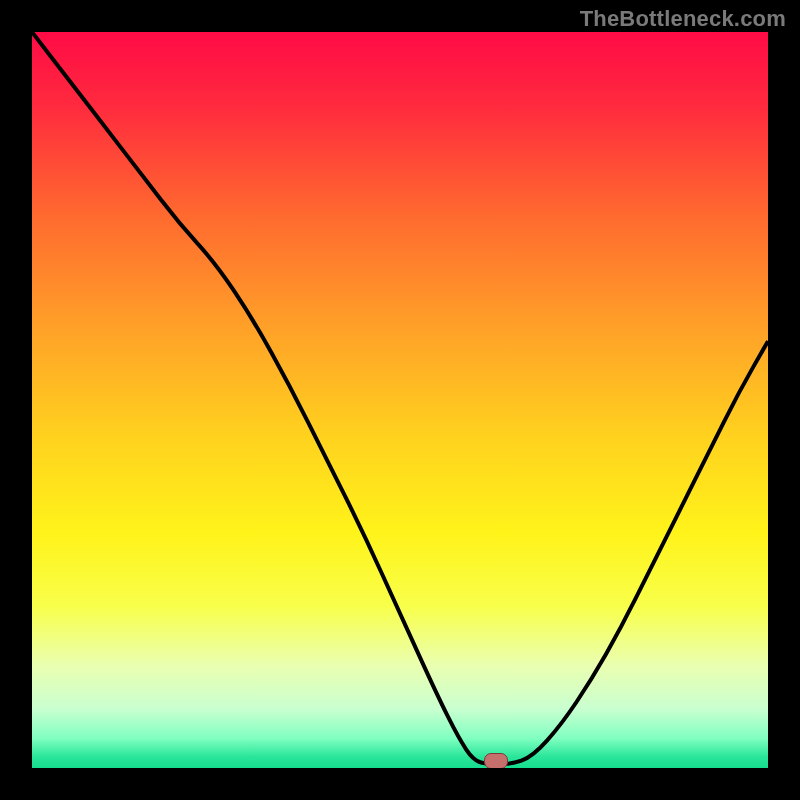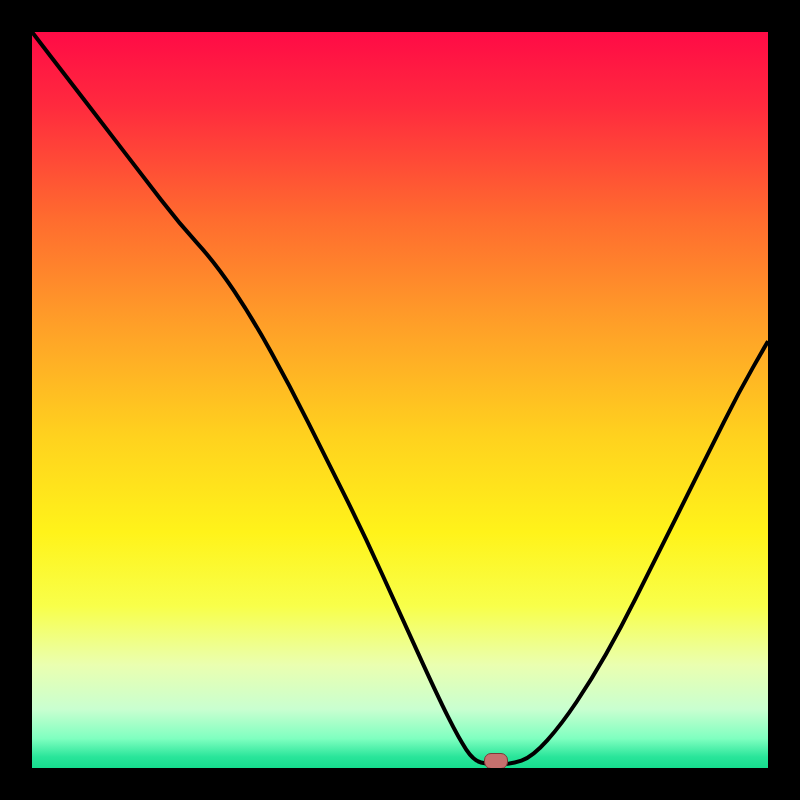--- a/index.html
+++ b/index.html
@@ -83,13 +83,14 @@
       <rect x="0" y="0" width="100" height="100" fill="url(#bg-grad)"></rect>
     </svg>
 
     <svg class="curve" viewBox="0 0 100 100" preserveAspectRatio="none">
       <path id="curve-path" fill="none" vector-effect="non-scaling-stroke" d="M 0.00 0.00 Q 0.00 0.00 2.50 3.25 Q 5.00 6.50 7.50 9.75 Q 10.00 13.00 12.50 16.25 Q 15.00 19.50 17.50 22.75 Q 20.00 26.00 22.50 28.75 Q 25.00 31.50 27.50 35.25 Q 30.00 39.00 32.50 43.50 Q 35.00 48.00 37.50 53.00 Q 40.00 58.00 42.50 63.00 Q 45.00 68.00 47.50 73.50 Q 50.00 79.00 52.50 84.50 Q 55.00 90.00 56.50 93.00 Q 58.00 96.00 59.00 97.50 Q 60.00 99.00 61.00 99.25 Q 62.00 99.50 63.50 99.50 Q 65.00 99.50 66.50 99.00 Q 68.00 98.50 70.00 96.25 Q 72.00 94.00 74.00 91.00 Q 76.00 88.00 78.00 84.50 Q 80.00 81.00 82.00 77.00 Q 84.00 73.00 86.00 69.00 Q 88.00 65.00 90.00 61.00 Q 92.00 57.00 94.00 53.00 Q 96.00 49.00 98.00 45.50 T 100.00 42.00" stroke="#000000" stroke-width="4"></path>
     </svg>
 
     <div class="marker" id="min-marker" style="left: 63%; top: 99%; background: rgb(198, 112, 110); border: 1px solid rgb(124, 58, 56);"></div>
   </div>
 
+  <div class="watermark">TheBottleneck.com</div>
 </div>
 
 </body></html>

